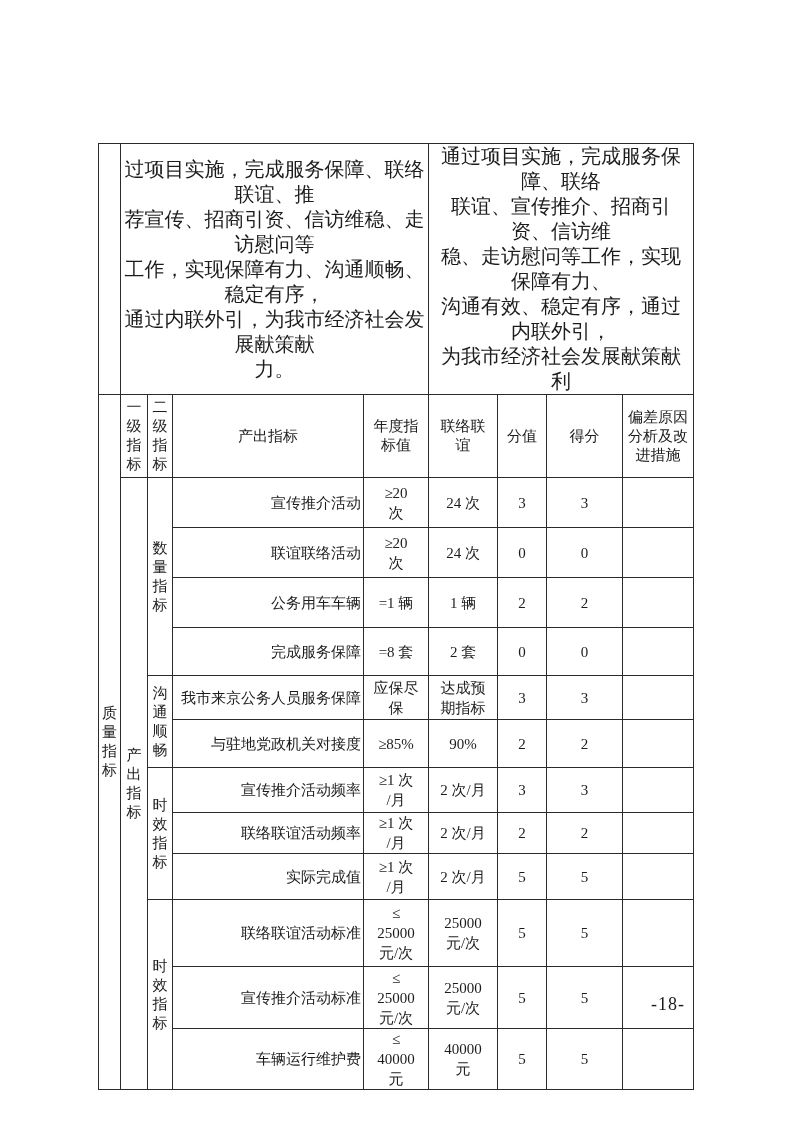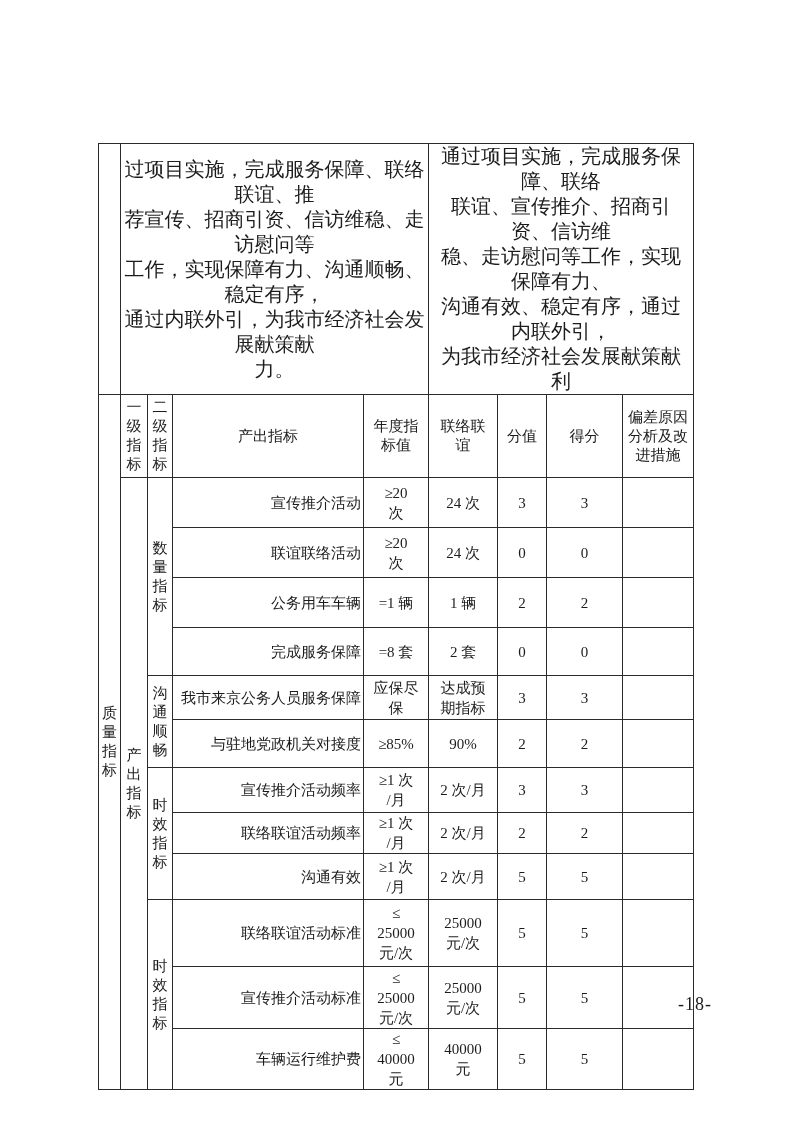--- a/index.html
+++ b/index.html
@@ -20,21 +20,21 @@
   
   td.goal{white-space:pre-line;font-size:20px;line-height:25px;padding:0 3px;text-align:center;}
   
   td.ind{text-align:right;padding:0 2px 0 7px;}
   
   td.val{white-space:pre-line;}
   
   td.hp{padding:0 8px;word-break:break-all;line-height:19px;}
   td.hp2{padding:0 2px;word-break:break-all;line-height:19px;}
   .pageno{
-    position:absolute;top:994px;left:678px;font-size:18px;letter-spacing:1px;
+    position:absolute;top:994px;left:651px;font-size:18px;letter-spacing:1px;
     font-family:"Liberation Serif","DejaVu Serif",serif;color:#1c1c1c;
   }
 </style>
 </head>
 <body>
 
 <table class="selfeval">
   <colgroup>
     <col style="width:22px">
       <col style="width:27px">
@@ -144,21 +144,21 @@
   <tr style="height:38px">
     <td class="ind">联络联谊活动频率</td>
     <td class="val">≥1 次
 /月</td>
     <td class="val">2 次/月</td>
     <td>2</td>
     <td>2</td>
     <td></td>
   </tr>
   <tr style="height:46px">
-    <td class="ind">沟通有效</td>
+    <td class="ind">实际完成值</td>
     <td class="val">≥1 次
 /月</td>
     <td class="val">2 次/月</td>
     <td>5</td>
     <td>5</td>
     <td></td>
   </tr>
 
   <tr style="height:67px">
     <td rowspan="3" class="v">时效指标</td>

